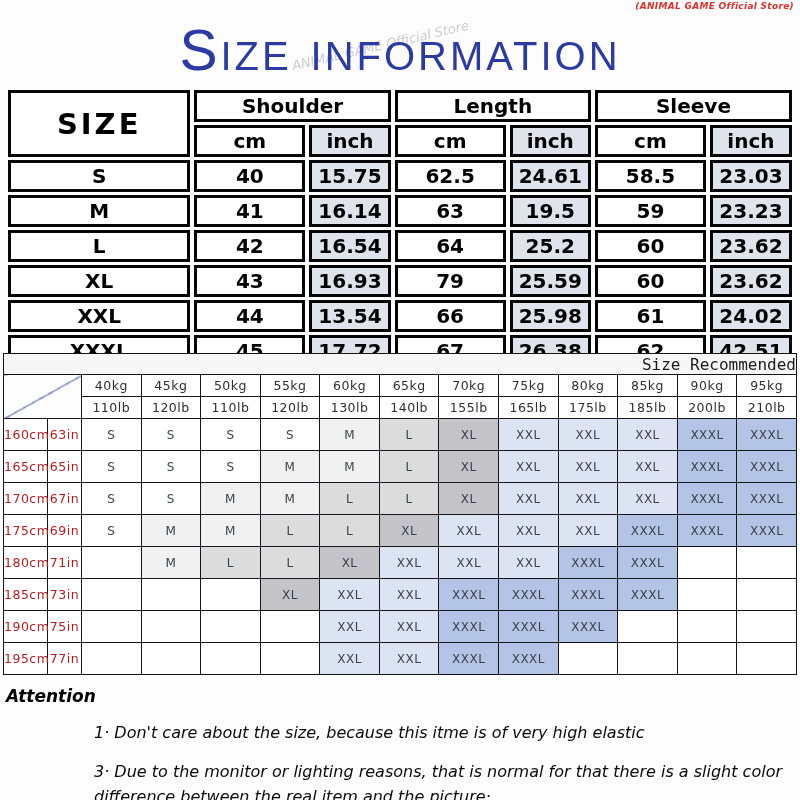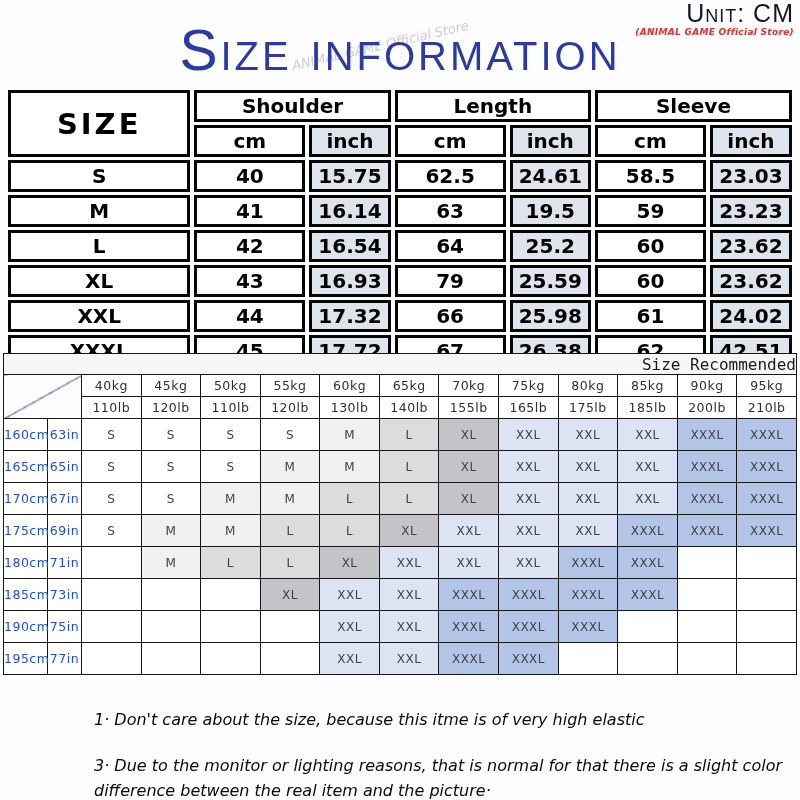--- a/index.html
+++ b/index.html
@@ -59,40 +59,39 @@
     font-size:12px; color:#3e424c; height:31px; padding:0;
     letter-spacing:0.5px; font-weight:500;
   }
   table.rec-table td.rec-title {
     font-family:"DejaVu Sans Mono", monospace; font-size:16px; font-weight:500;
     color:#1a1a1a; height:20px; background:#f6f6f6; letter-spacing:0px;text-align:right;
   }
   table.rec-table td.wkg, table.rec-table td.wlb {
     height:21px; font-size:12.5px; color:#2e2e34; background:#ffffff;
   }
-  table.rec-table td.hlabel { font-size:12.5px; color:#1d4ed8; background:#ffffff; }
+  table.rec-table td.hlabel { font-size:12.5px; color:#b91c1c; background:#ffffff; }
   table.rec-table td.corner-diag {
     background:
       linear-gradient(to bottom right,
         transparent 49.2%, #7d8cc0 49.2%, #7d8cc0 51.2%, transparent 51.2%);
   }
 
   
   .attention { position:absolute; top:687px; left:6px; width:786px; z-index:2; }
   .attention-title { font-style:italic; font-size:17px; font-weight:600; line-height:1.1; }
   .attention-note {
     font-style:italic; font-size:16px; line-height:1.55;
-    padding-left:88px; padding-right:8px; margin-top:21px; color:#0a0a0a;
+    padding-left:88px; padding-right:8px; margin-top:15px; color:#0a0a0a;
   }
 </style>
 </head>
 <body>
 
 <div class="topbar">
-  <div class="unit-label">Unit: CM</div>
   <div class="store-label">(ANIMAL GAME Official Store)</div>
 </div>
 
 <div class="watermark">ANIMAL GAME Official Store</div>
 <div class="page-title">Size information</div>
 
 <table class="size-table">
   <colgroup>
     <col style="width:24%">
     <col style="width:14.6%">
@@ -149,21 +148,21 @@
         <td>43</td>
         <td class="inch-bg">16.93</td>
         <td>79</td>
         <td class="inch-bg">25.59</td>
         <td>60</td>
         <td class="inch-bg">23.62</td>
       </tr>
       <tr>
         <td>XXL</td>
         <td>44</td>
-        <td class="inch-bg">17.32</td>
+        <td class="inch-bg">13.54</td>
         <td>66</td>
         <td class="inch-bg">25.98</td>
         <td>61</td>
         <td class="inch-bg">24.02</td>
       </tr>
       <tr>
         <td>XXXL</td>
         <td>45</td>
         <td class="inch-bg">17.72</td>
         <td>67</td>
@@ -349,15 +348,16 @@
         <td style="background: rgb(180, 196, 230);">XXXL</td>
         <td style="background: rgb(255, 255, 255);"></td>
         <td style="background: rgb(255, 255, 255);"></td>
         <td style="background: rgb(255, 255, 255);"></td>
         <td style="background: rgb(255, 255, 255);"></td>
       </tr>
     </tbody>
 </table>
 
 <div class="attention">
+  <div class="attention-title">Attention</div>
   <div class="attention-note">1· Don't care about the size, because this itme is of very high elastic</div>
   <div class="attention-note">3·  Due to the monitor or lighting reasons, that is normal for that there is a slight color difference between the real item and the picture·</div>
 </div>
 
 </body></html>

